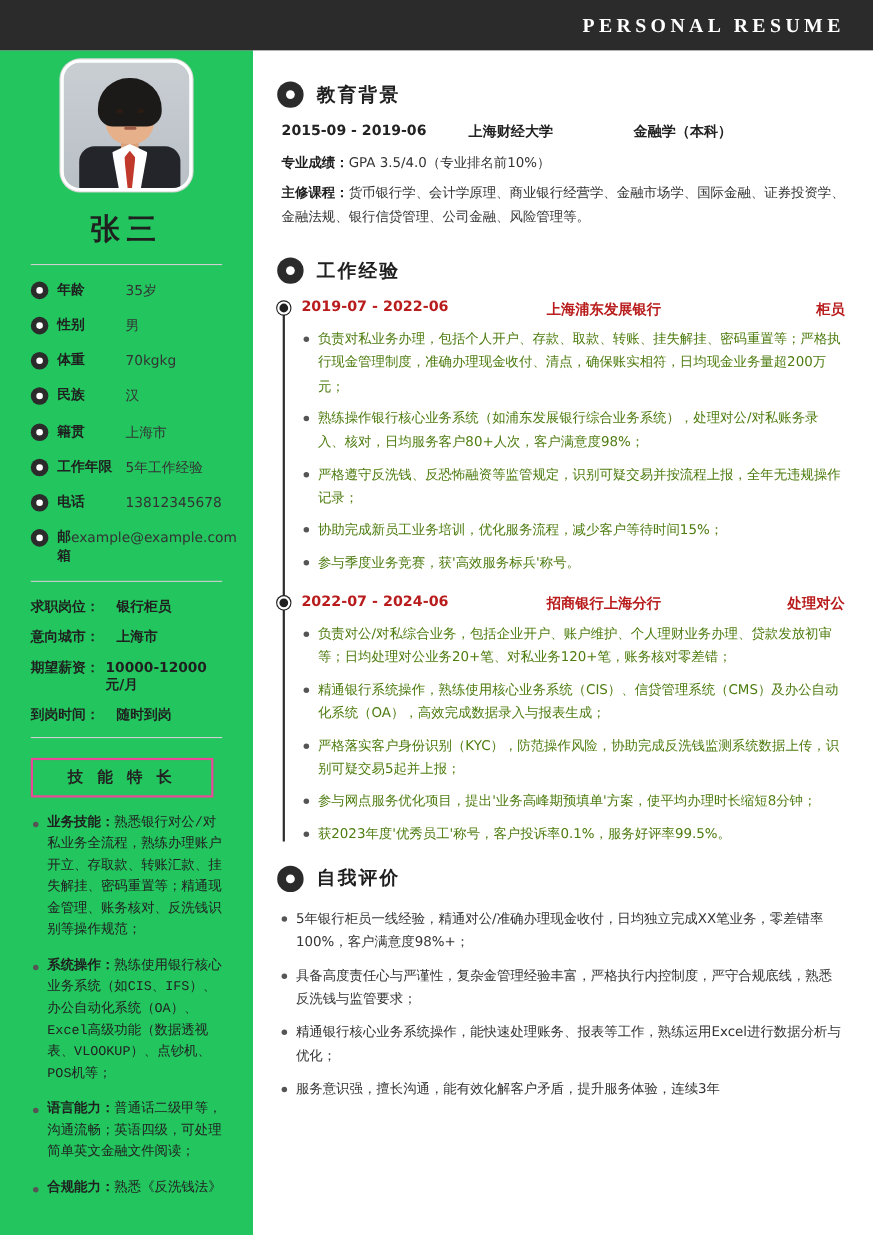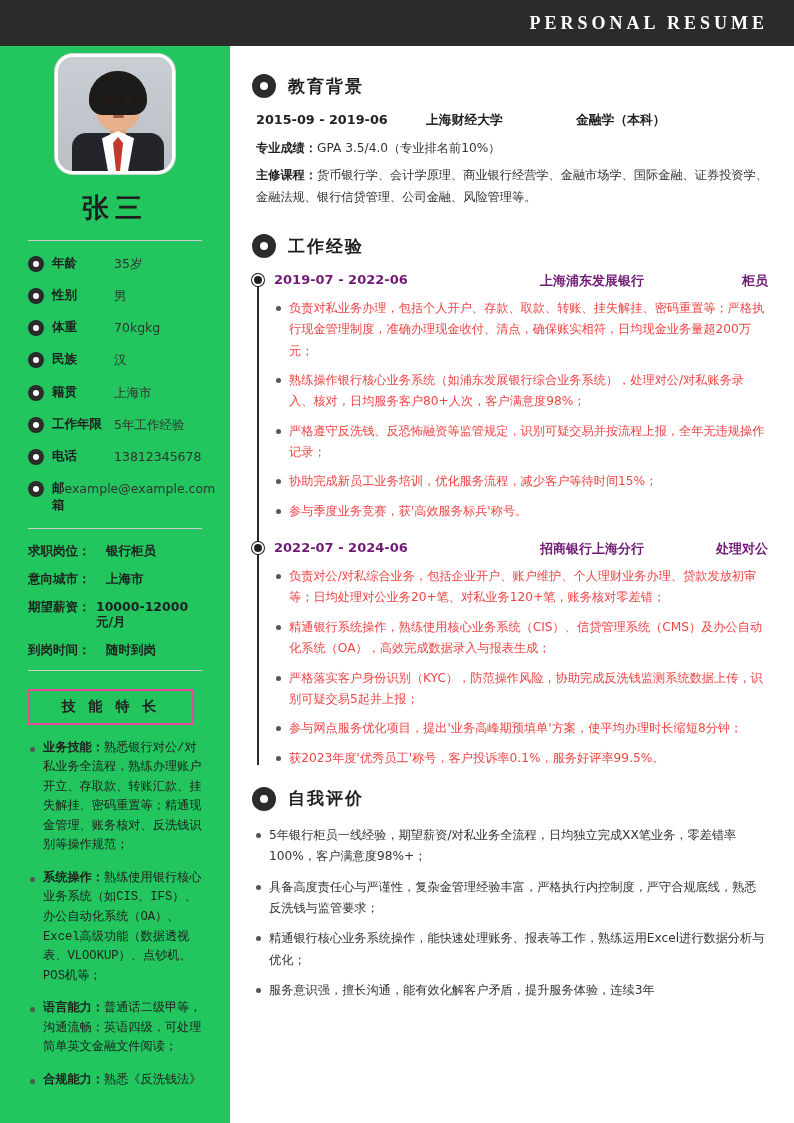--- a/index.html
+++ b/index.html
@@ -134,26 +134,26 @@
   .timeline::before {
     content: ""; position: absolute; left: 5px; top: 4px; bottom: 4px;
     width: 2px; background: #2b2b2b;
   }
   .tl-item { position: relative; margin-bottom: 18px; }
   .tl-dot {
     position: absolute; left: -22px; top: 2px;
     width: 12px; height: 12px; border-radius: 50%; background: #1f1f1f;
     border: 2px solid #fff; box-shadow: 0 0 0 1px #1f1f1f;
   }
-  .job-line { display: flex; font-size: 13px; font-weight: bold; margin-bottom: 8px; color:#701a75;gap:43px; }
+  .job-line { display: flex; font-size: 13px; font-weight: bold; margin-bottom: 8px; color:#b91c1c; }
   .job-date { width: 200px; }
   .job-company { width: 150px; text-align: center; }
   .job-role { flex: 1; text-align: right; }
   .job-ul { margin: 0; padding: 0; list-style: none; }
-  .job-li { display: flex; font-size: 12.2px; line-height: 1.75; margin-bottom: 8px; color:#ef4444; }
+  .job-li { display: flex; font-size: 12.2px; line-height: 1.75; margin-bottom: 8px; color:#4d7c0f; }
   .job-li .dot { margin-top: 8px; }
 
   .self-ul { margin: 2px 0 0 2px; padding: 0; list-style: none; }
   .self-li { display: flex; font-size: 12.2px; line-height: 1.75; margin-bottom: 9px; color:#333; }
   .self-li .dot { margin-top: 8px; }
 </style>
 </head>
 <body>
 
 <div class="page">
@@ -358,21 +358,21 @@
 
       </div>
 
       <div class="sec-head" style="margin-top:8px;">
         <span class="sec-icon"></span>
         <span class="sec-title">自我评价</span>
       </div>
       <ul class="self-ul">
         <li class="self-li">
             <span class="dot"></span>
-            <span>5年银行柜员一线经验，期望薪资/对私业务全流程，日均独立完成XX笔业务，零差错率100%，客户满意度98%+；</span>
+            <span>5年银行柜员一线经验，精通对公/准确办理现金收付，日均独立完成XX笔业务，零差错率100%，客户满意度98%+；</span>
           </li>
         <li class="self-li">
             <span class="dot"></span>
             <span>具备高度责任心与严谨性，复杂金管理经验丰富，严格执行内控制度，严守合规底线，熟悉反洗钱与监管要求；</span>
           </li>
         <li class="self-li">
             <span class="dot"></span>
             <span>精通银行核心业务系统操作，能快速处理账务、报表等工作，熟练运用Excel进行数据分析与优化；</span>
           </li>
         <li class="self-li">

